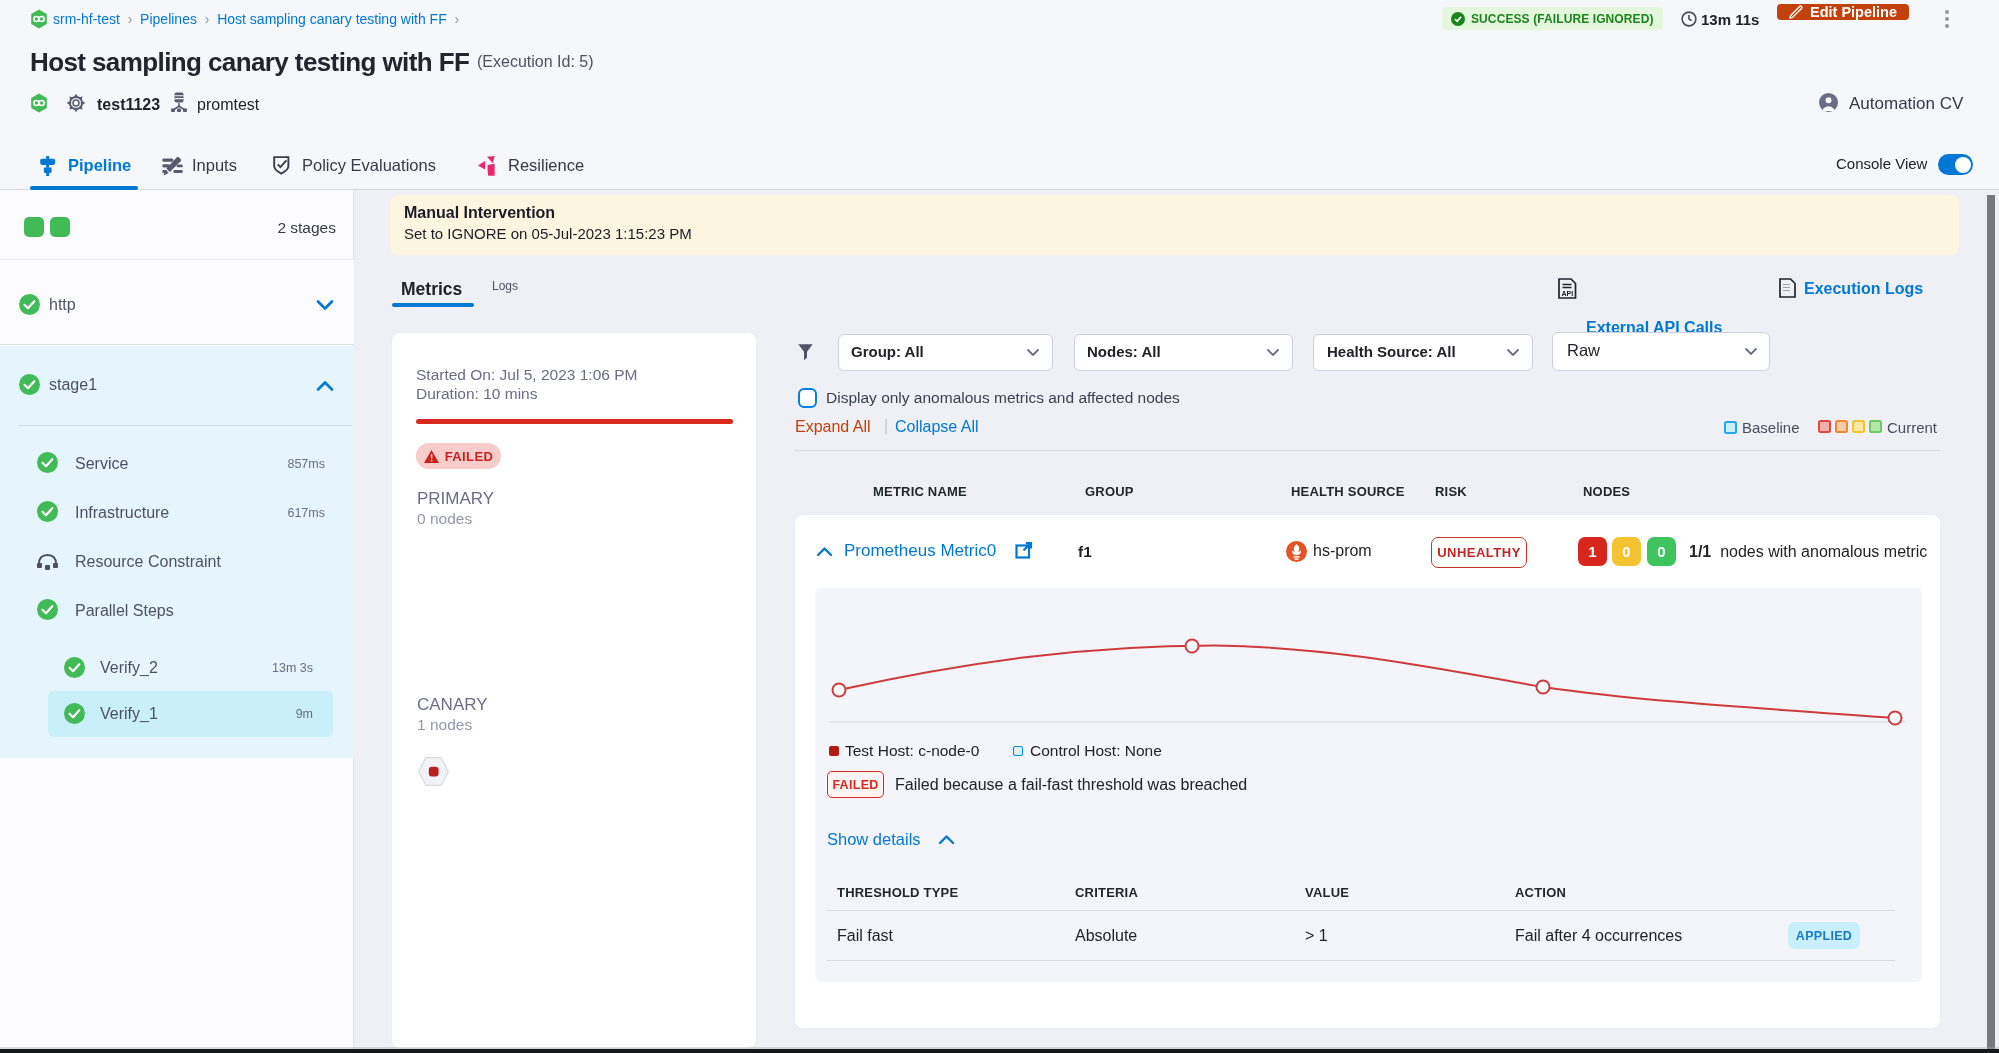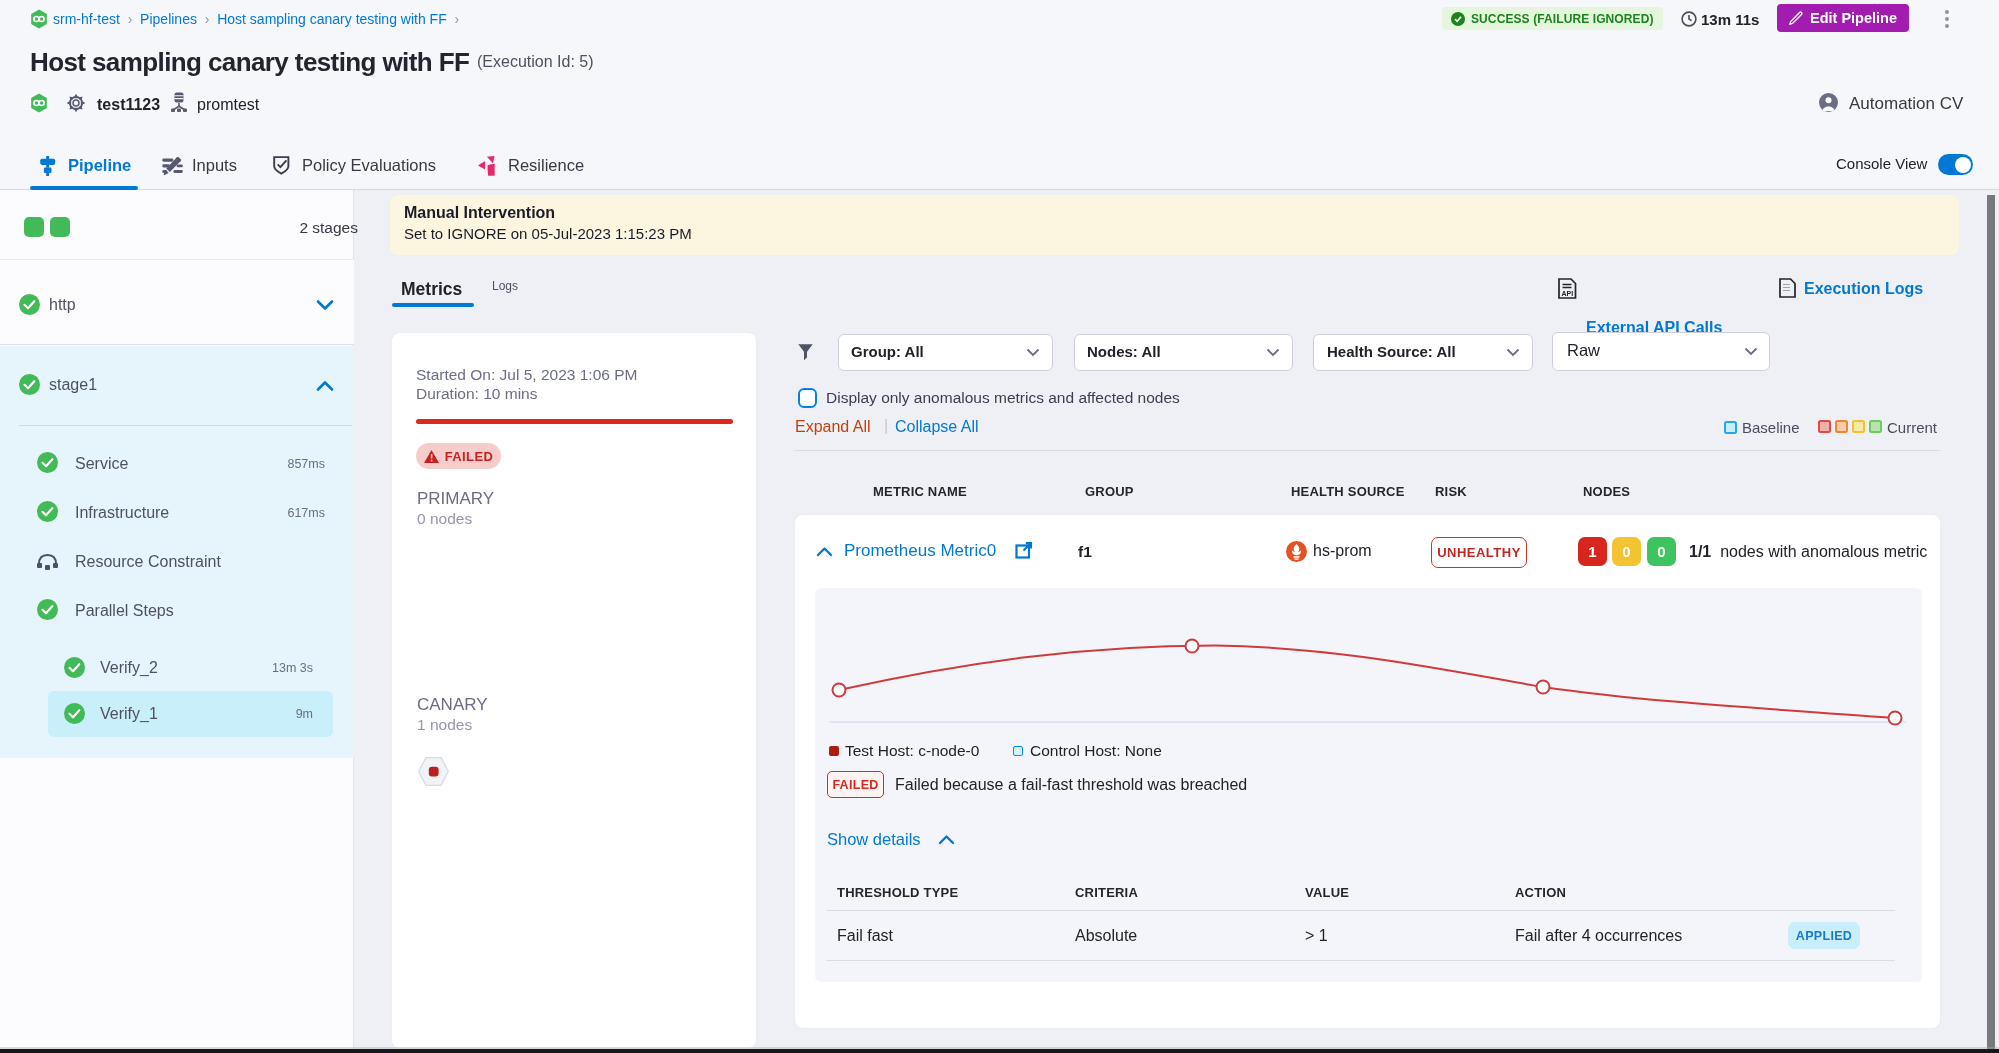--- a/index.html
+++ b/index.html
@@ -60,21 +60,21 @@
       <circle cx="7" cy="7" r="7" fill="#1B841D"></circle>
       <path d="M4 7.2 L6.2 9.3 L10 4.8" stroke="#fff" stroke-width="1.7" fill="none"></path>
     </svg>
 <span style="font-size:12px;font-weight:bold;color:#1B841D;letter-spacing:.1px;">SUCCESS (FAILURE IGNORED)</span>
 </div>
 <svg class="abs" style="left:1681px;top:11px;" width="16" height="16" viewBox="0 0 16 16">
     <circle cx="8" cy="8" r="6.9" fill="none" stroke="#4A4C5A" stroke-width="1.6"></circle>
     <path d="M8 4 L8 8 L10.6 9.7" stroke="#4A4C5A" stroke-width="1.6" fill="none"></path>
   </svg>
 <div class="abs" style="left:1701px;top:11px;font-size:15px;font-weight:bold;color:#22222A;">13m 11s</div>
-<div class="abs" style="left:1777px;top:4px;width:132px;height:28px;background:#a21caf;border-radius:4px;display:flex;align-items:center;justify-content:center;color:#fff;font-size:14.5px;font-weight:bold;">
+<div class="abs" style="left:1777px;top:4px;width:132px;height:16px;background:#c2410c;border-radius:4px;display:flex;align-items:center;justify-content:center;color:#fff;font-size:14.5px;font-weight:bold;">
 <svg width="14" height="14" viewBox="0 0 14 14" style="margin-right:7px;">
       <path d="M1 13 L3.5 12.4 L12.5 3.4 A1.2 1.2 0 0 0 10.6 1.5 L1.6 10.5 Z" fill="none" stroke="#fff" stroke-width="1.4"></path>
     </svg>
 Edit Pipeline</div>
 <div class="abs" style="left:1945px;top:9px;width:4px;height:20px;">
 <svg width="4" height="20">
       <circle cx="2" cy="3" r="2" fill="#9293A1"></circle>
       <circle cx="2" cy="10" r="2" fill="#9293A1"></circle>
       <circle cx="2" cy="17" r="2" fill="#9293A1"></circle>
     </svg>
@@ -127,21 +127,21 @@
 <div class="abs" style="left:508px;top:156px;font-size:16.5px;color:#383946;">Resilience</div>
 <div class="abs" style="left:1836px;top:155px;font-size:15px;color:#22222A;">Console View</div>
 <div class="abs" style="left:1938px;top:154px;width:35px;height:21px;background:#0278D5;border-radius:11px;">
 <div class="abs" style="right:2.5px;top:2.5px;width:16px;height:16px;background:#fff;border-radius:50%;"></div>
 </div>
 
 <div class="abs" style="left:0;top:190px;width:354px;height:863px;background:#FCFCFE;border-right:1px solid #E0E2E8;"></div>
 <div class="abs" style="left:0;top:190px;width:354px;height:70px;border-bottom:1px solid #E6E8ED;"></div>
 <div class="abs" style="left:24px;top:217px;width:20px;height:20px;background:#42BA57;border-radius:5px;"></div>
 <div class="abs" style="left:50px;top:217px;width:20px;height:20px;background:#42BA57;border-radius:5px;"></div>
-<div class="abs" style="left:0px;top:219px;width:336px;text-align:right;font-size:15.5px;color:#383946;margin-left:22px;">2 stages</div>
+<div class="abs" style="left:0px;top:219px;width:336px;text-align:right;font-size:15.5px;color:#383946;">2 stages</div>
 
 <div class="abs" style="left:0;top:260px;width:354px;height:85px;background:#FCFCFE;border-bottom:1px solid #DDE0E6;"></div>
 <svg class="abs" style="left:19px;top:294px;" width="21" height="21" viewBox="0 0 21 21">
     <circle cx="10.5" cy="10.5" r="10.5" fill="#42BA57"></circle>
     <path d="M5.5 10.8 L9 14.2 L15.3 7.2" stroke="#fff" stroke-width="2.2" fill="none" stroke-linecap="round" stroke-linejoin="round"></path>
   </svg>
 <div class="abs" style="left:49px;top:296px;font-size:16px;color:#4F5162;">http</div>
 <svg class="abs" style="left:316px;top:299px;" width="18" height="12" viewBox="0 0 18 12">
     <path d="M2 2.5 L9 9.5 L16 2.5" stroke="#0278D5" stroke-width="2.6" fill="none" stroke-linecap="round" stroke-linejoin="round"></path>
   </svg>

